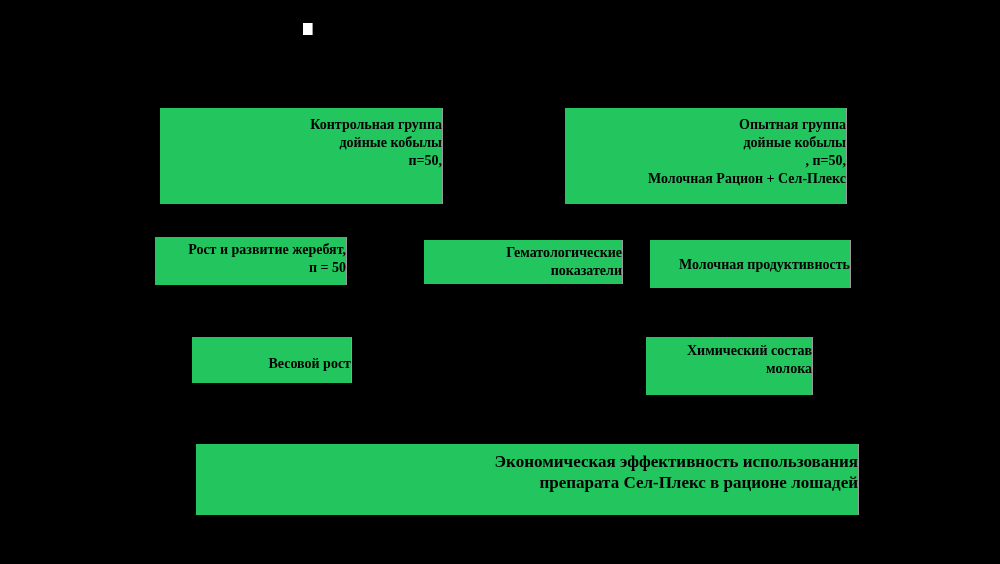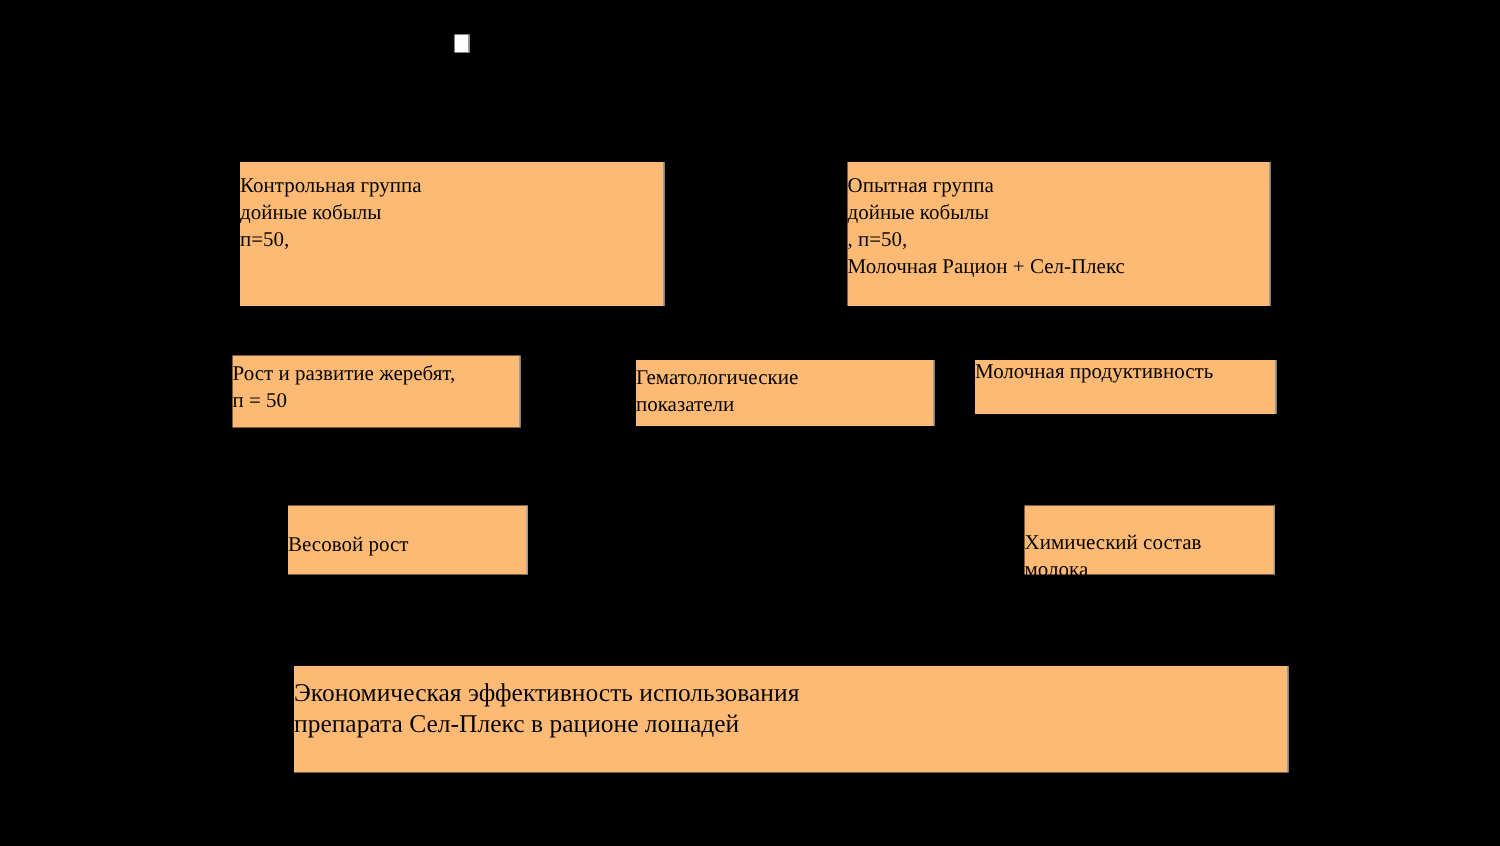--- a/index.html
+++ b/index.html
@@ -10,24 +10,24 @@
   .stage {
     position: relative;
     width: 1000px;
     height: 564px;
     background: #000000;
     overflow: hidden;
     font-family: "Liberation Serif", serif;
   }
   .box {
     position: absolute;
-    background: #fdba74;
+    background: #22c55e;
     color: #000000;
-    font-weight: normal;
-    text-align: left;
+    font-weight: bold;
+    text-align: right;
     box-sizing: border-box;
     border-right: 1px solid #9a9a9a;
   }
   .box .line {
     display: block;
   }
   .fs14 { font-size: 14px; line-height: 18px; }
   .fs17 { font-size: 17px; line-height: 21px; }
 
   .marker {
@@ -37,23 +37,23 @@
     width: 9px;
     height: 12px;
     background: #ffffff;
     border-right: 1px solid #9a9a9a;
   }
 
   .control-group   { left: 160px; top: 108px; width: 283px; height: 96px; padding-top: 8px; }
   .exp-group       { left: 565px; top: 108px; width: 282px; height: 96px; padding-top: 8px; }
   .foal-growth     { left: 155px; top: 237px; width: 192px; height: 48px; padding-top: 4px; }
   .hematology      { left: 424px; top: 240px; width: 199px; height: 44px; padding-top: 4px; }
-  .milk-yield      { left: 650px; top: 240px; width: 201px; height: 36px; padding-top: 0; }
+  .milk-yield      { left: 650px; top: 240px; width: 201px; height: 48px; padding-top: 16px; }
   .weight-growth   { left: 192px; top: 337px; width: 160px; height: 46px; padding-top: 18px; }
-  .milk-composition{ left: 683px; top: 337px; width: 167px; height: 46px; padding-top: 17px; }
+  .milk-composition{ left: 646px; top: 337px; width: 167px; height: 58px; padding-top: 5px; }
   .economic        { left: 180px; top: 444px; width: 663px; height: 71px; padding-top: 7px; margin-left: 16px; }
 </style>
 </head>
 <body>
 
 <div class="stage">
 
   <div class="marker"></div>
 
   <div class="box fs14 control-group">

